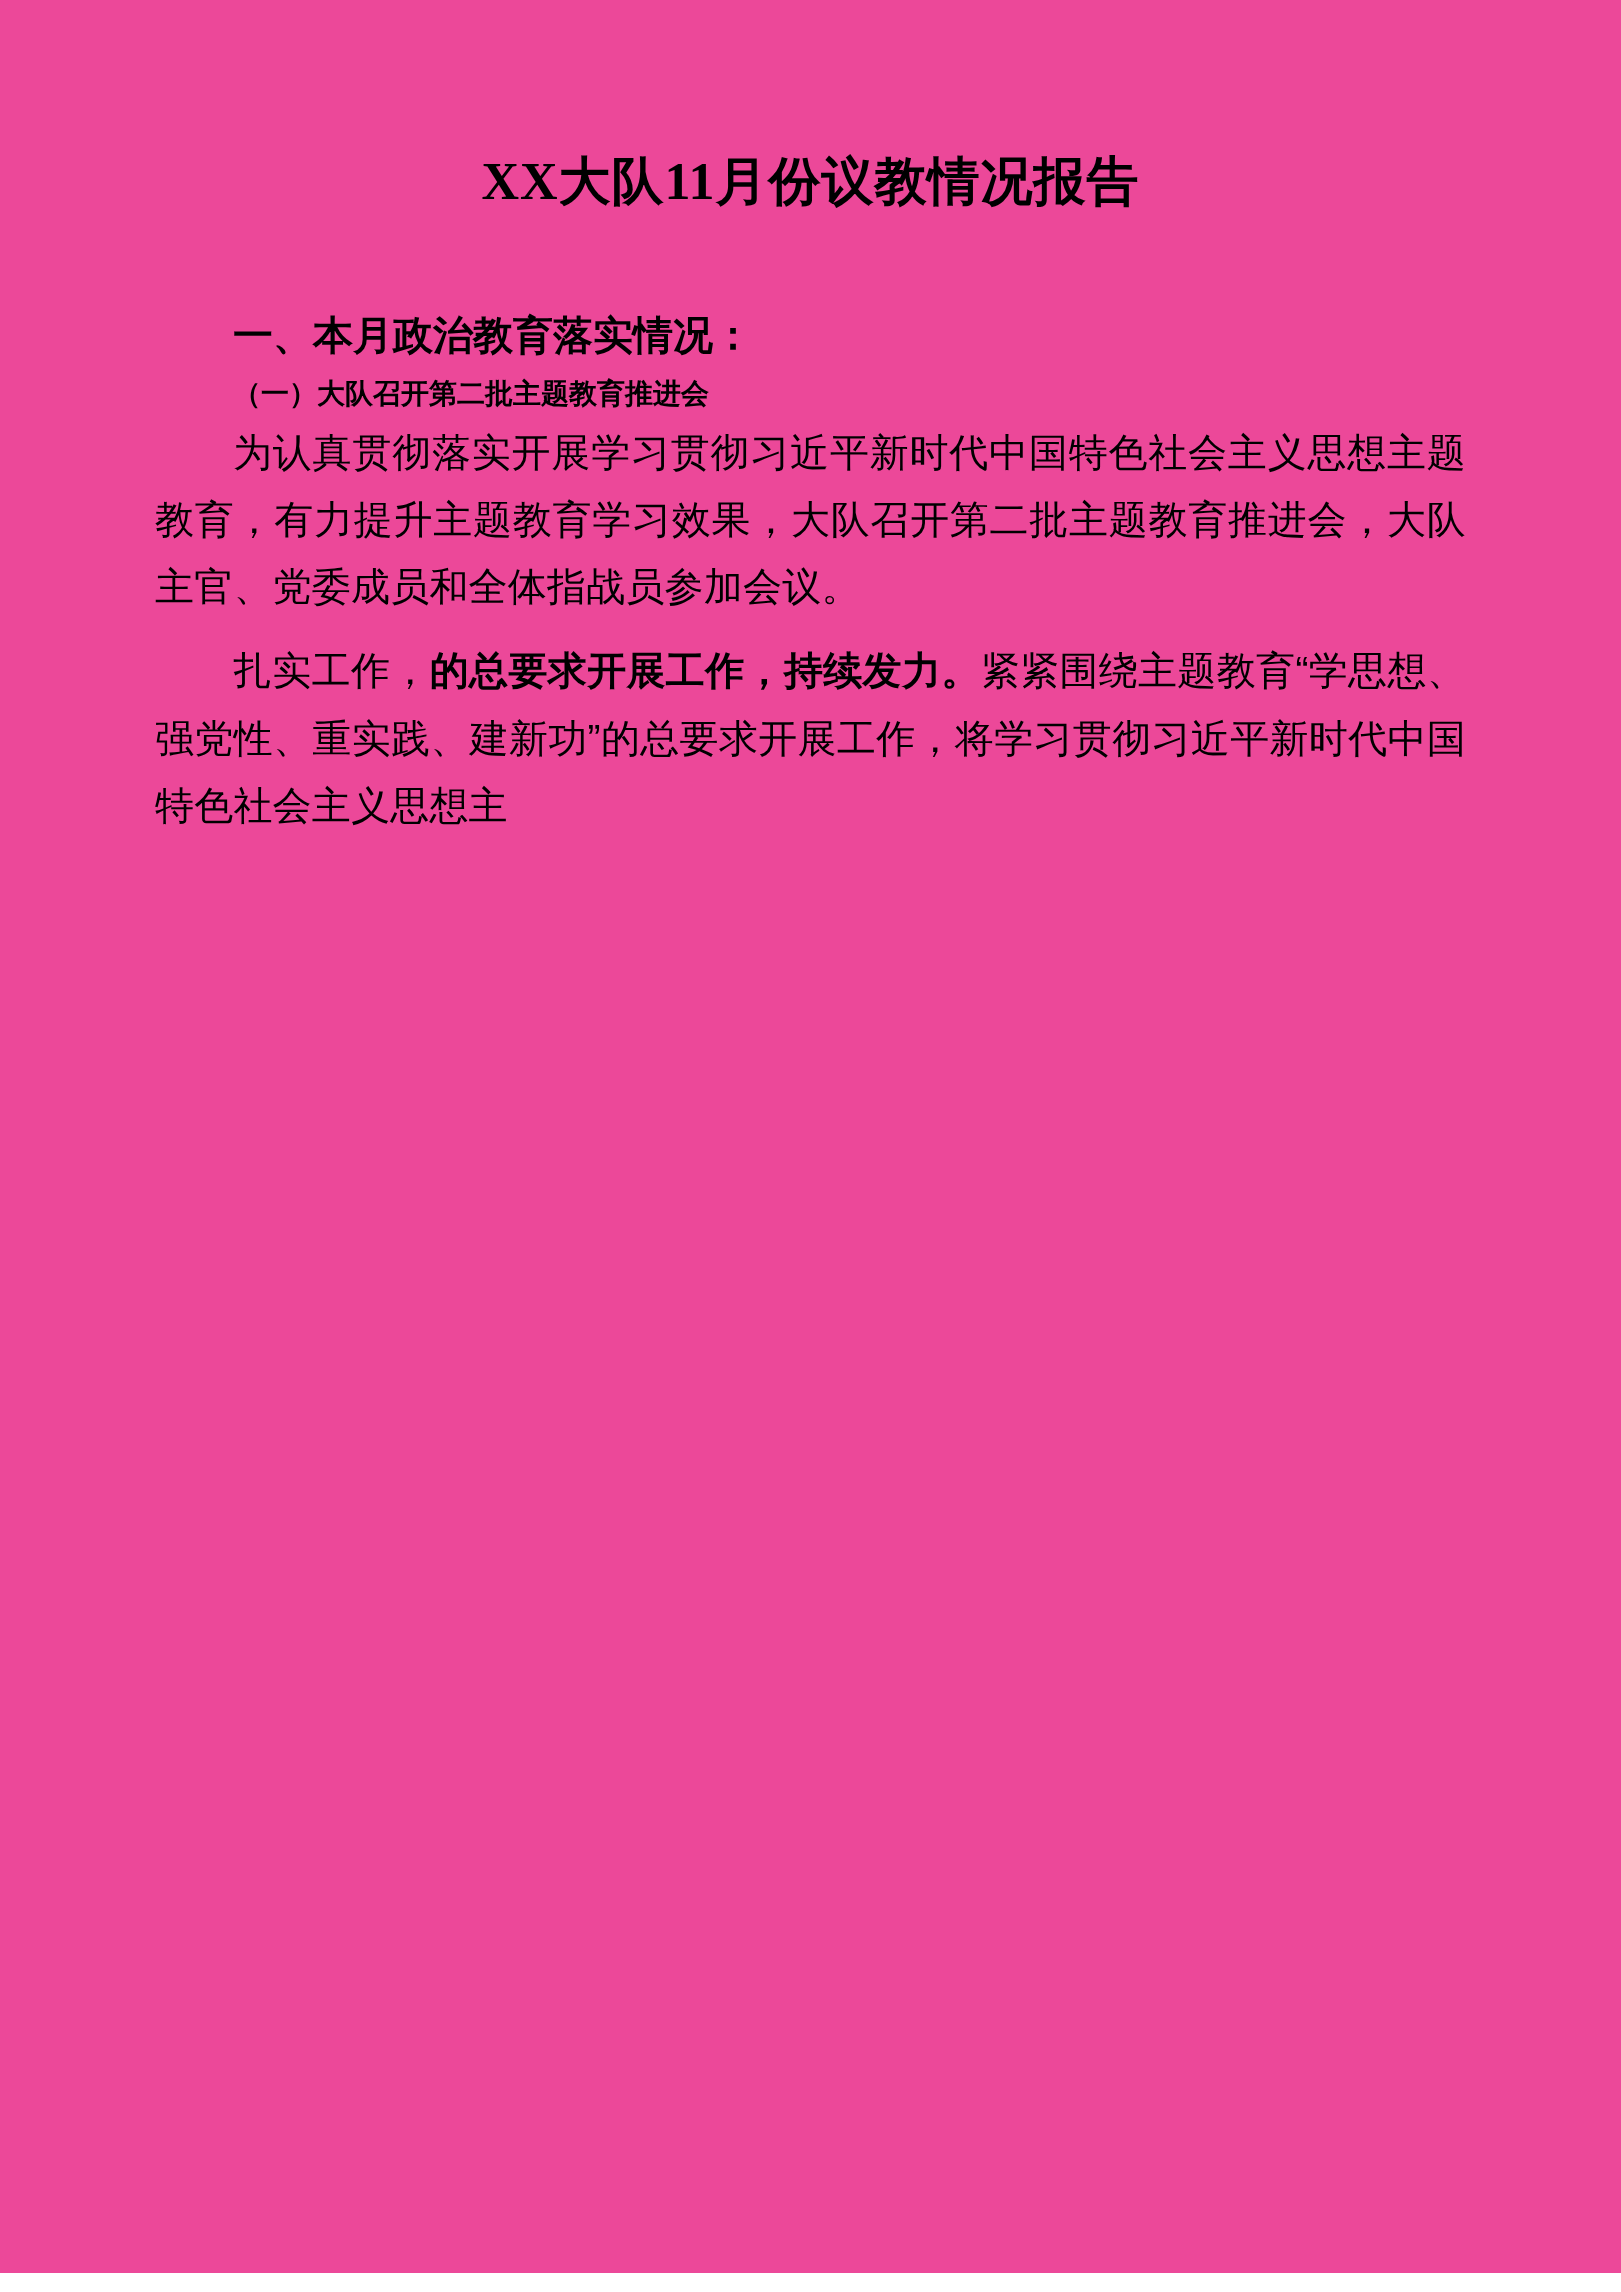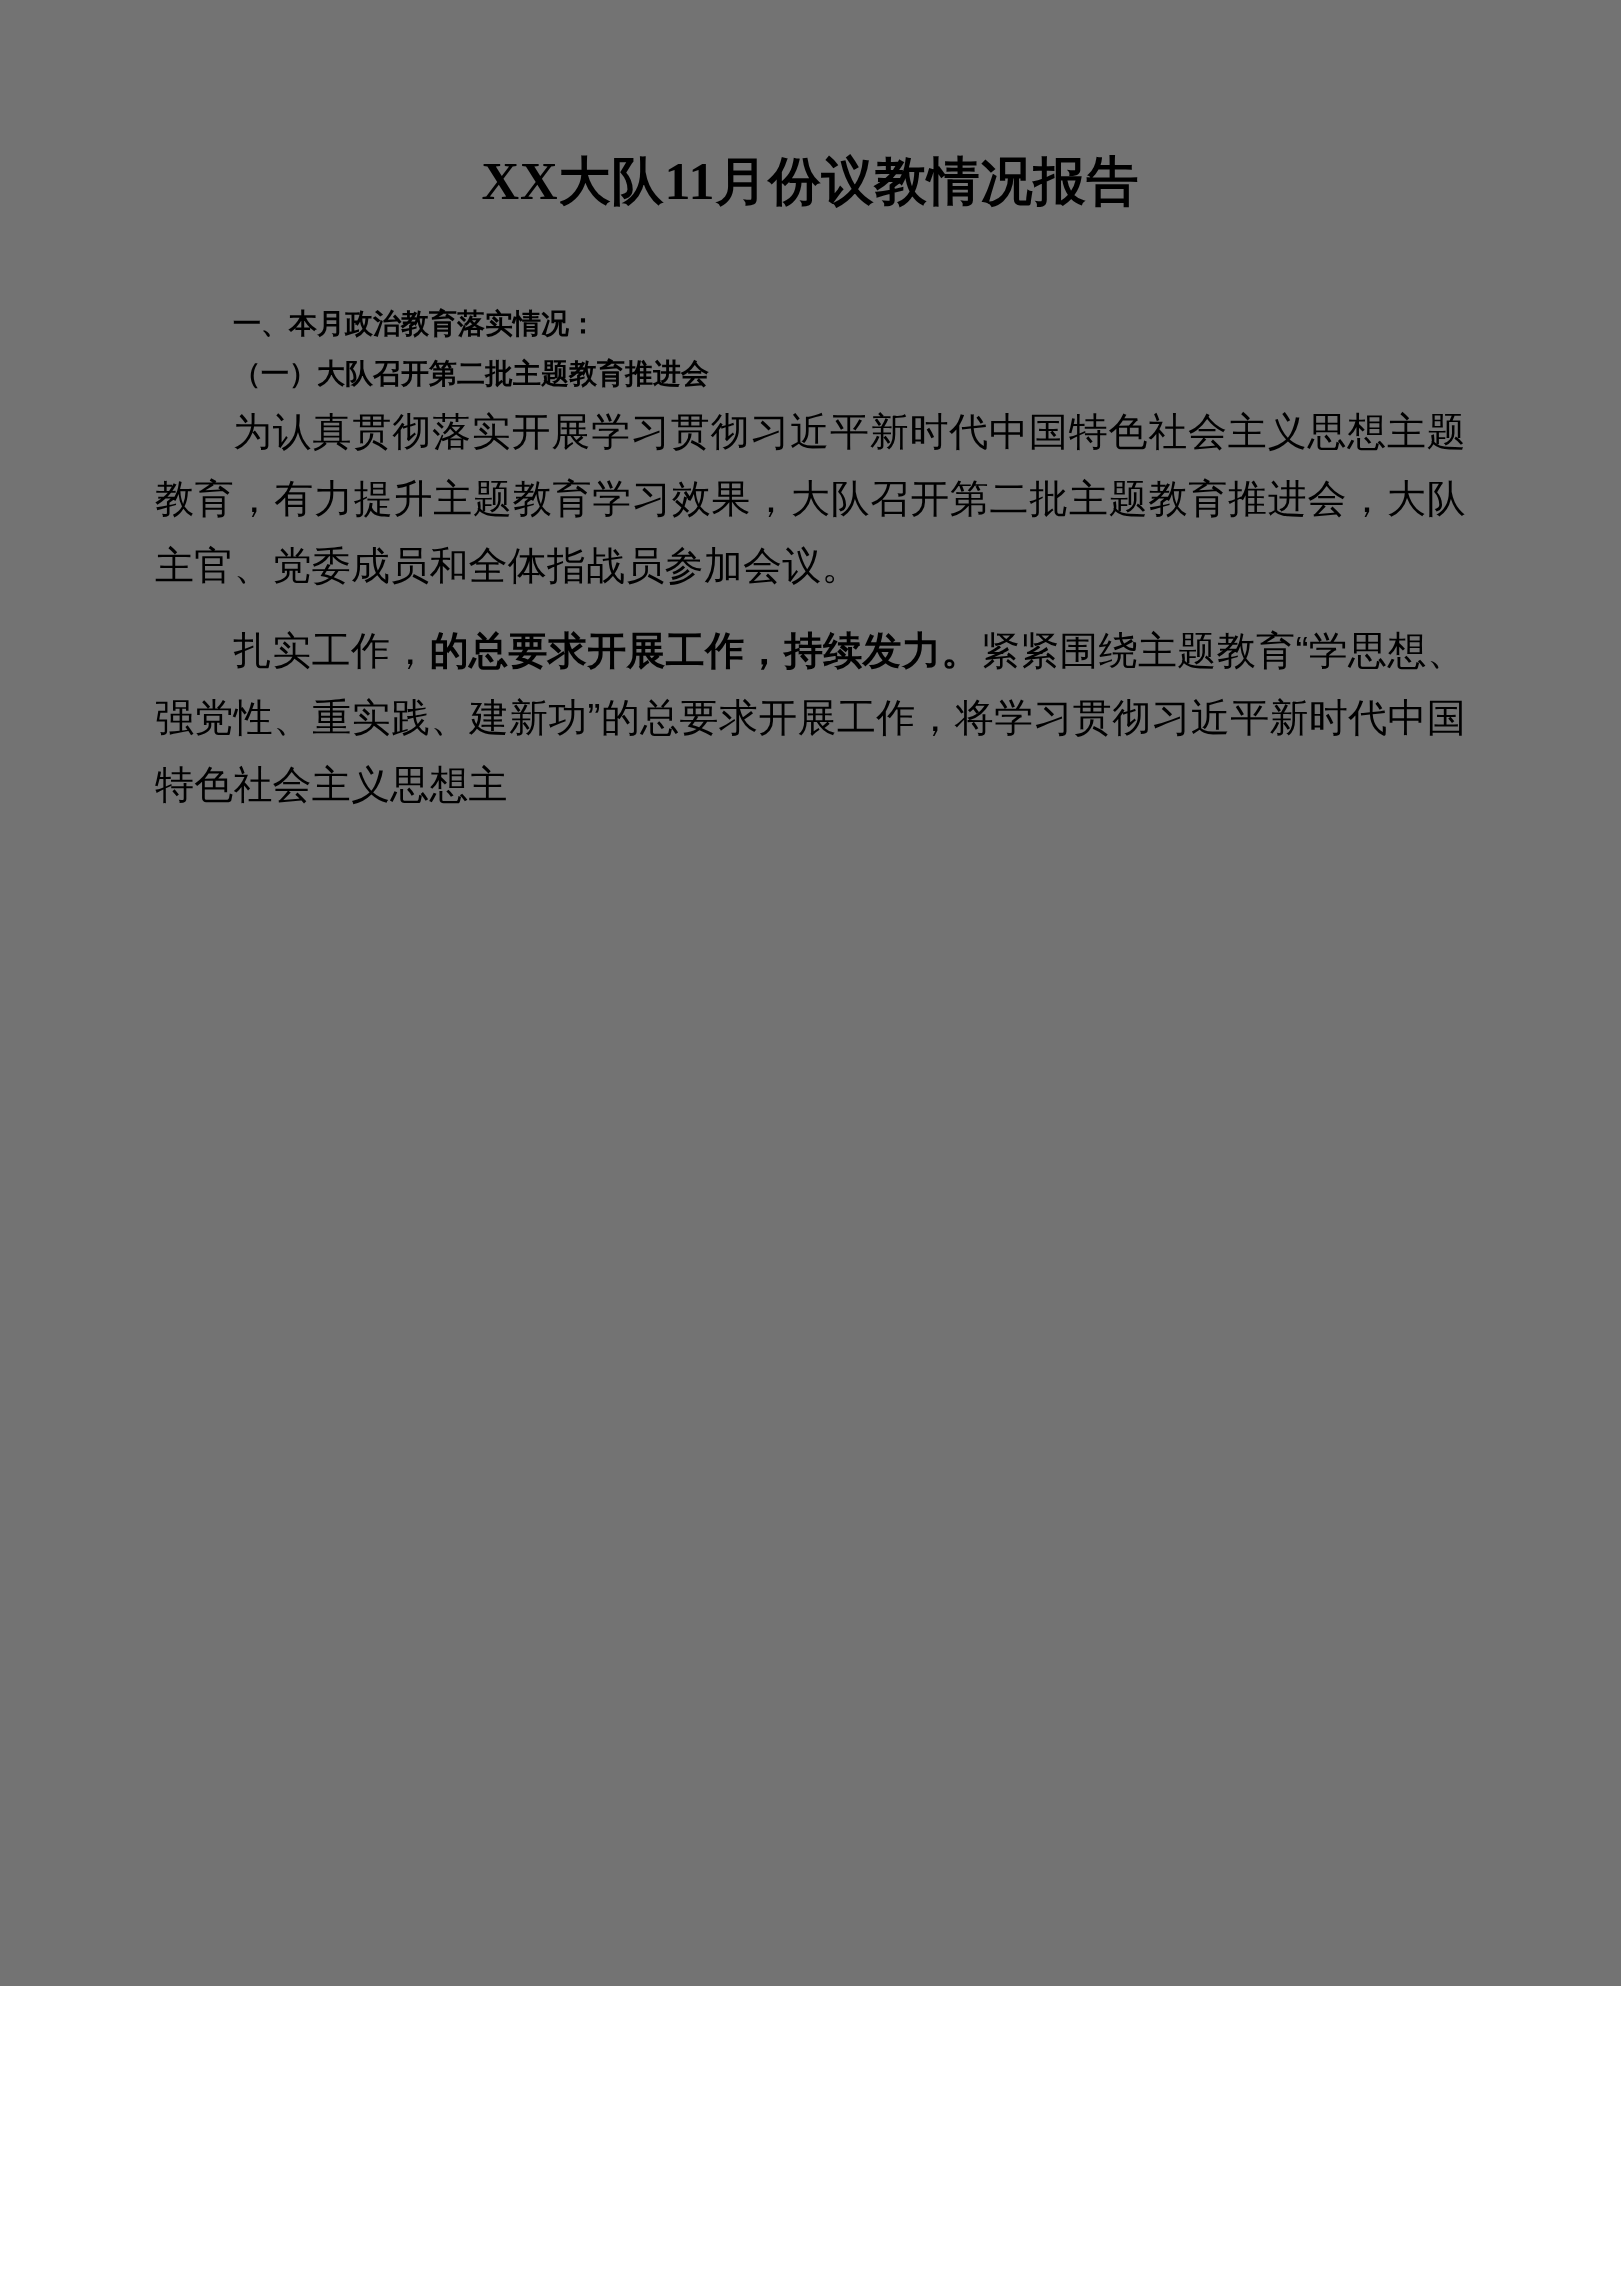--- a/index.html
+++ b/index.html
@@ -6,24 +6,24 @@
     margin: 0;
     padding: 0;
     background: #ffffff;
   }
   body {
     font-family: "Liberation Serif", "DejaVu Serif", serif;
     color: #000000;
   }
   .page {
     width: 1621px;
-    height: 1986px;
+    height: 2273px;
     box-sizing: border-box;
     padding: 147px 155px 118px 155px;
-    background: #737373;
+    background: #ec4899;
     position: relative;
     overflow: hidden;
   }
   .doc-title {
     text-align: center;
     font-family: "Liberation Serif", "DejaVu Serif", serif;
     font-weight: bold;
     font-size: 52px;
     line-height: 1.35;
     letter-spacing: 1px;
@@ -33,23 +33,23 @@
     font-family: "Liberation Sans", "DejaVu Sans", sans-serif;
     font-size: 39px;
     line-height: 1.72;
     text-align: justify;
     text-justify: inter-ideograph;
     margin: 0 0 3.9px 0;
     text-indent: 78px;
     letter-spacing: 0.2px;
   }
   .heading1 {
-    font-family: Liberation Mono, monospace;
+    font-family: Liberation Serif, serif;
     font-weight: bold;
-    font-size: 28px;
+    font-size: 40px;
     line-height: 1.72;
     text-indent: 78px;
     margin: 9.8px 0 0 0;
   }
   .heading2 {
     font-family: "Liberation Sans", "DejaVu Sans", sans-serif;
     font-weight: bold;
     font-size: 28px;
     line-height: 1.72;
     text-indent: 78px;

